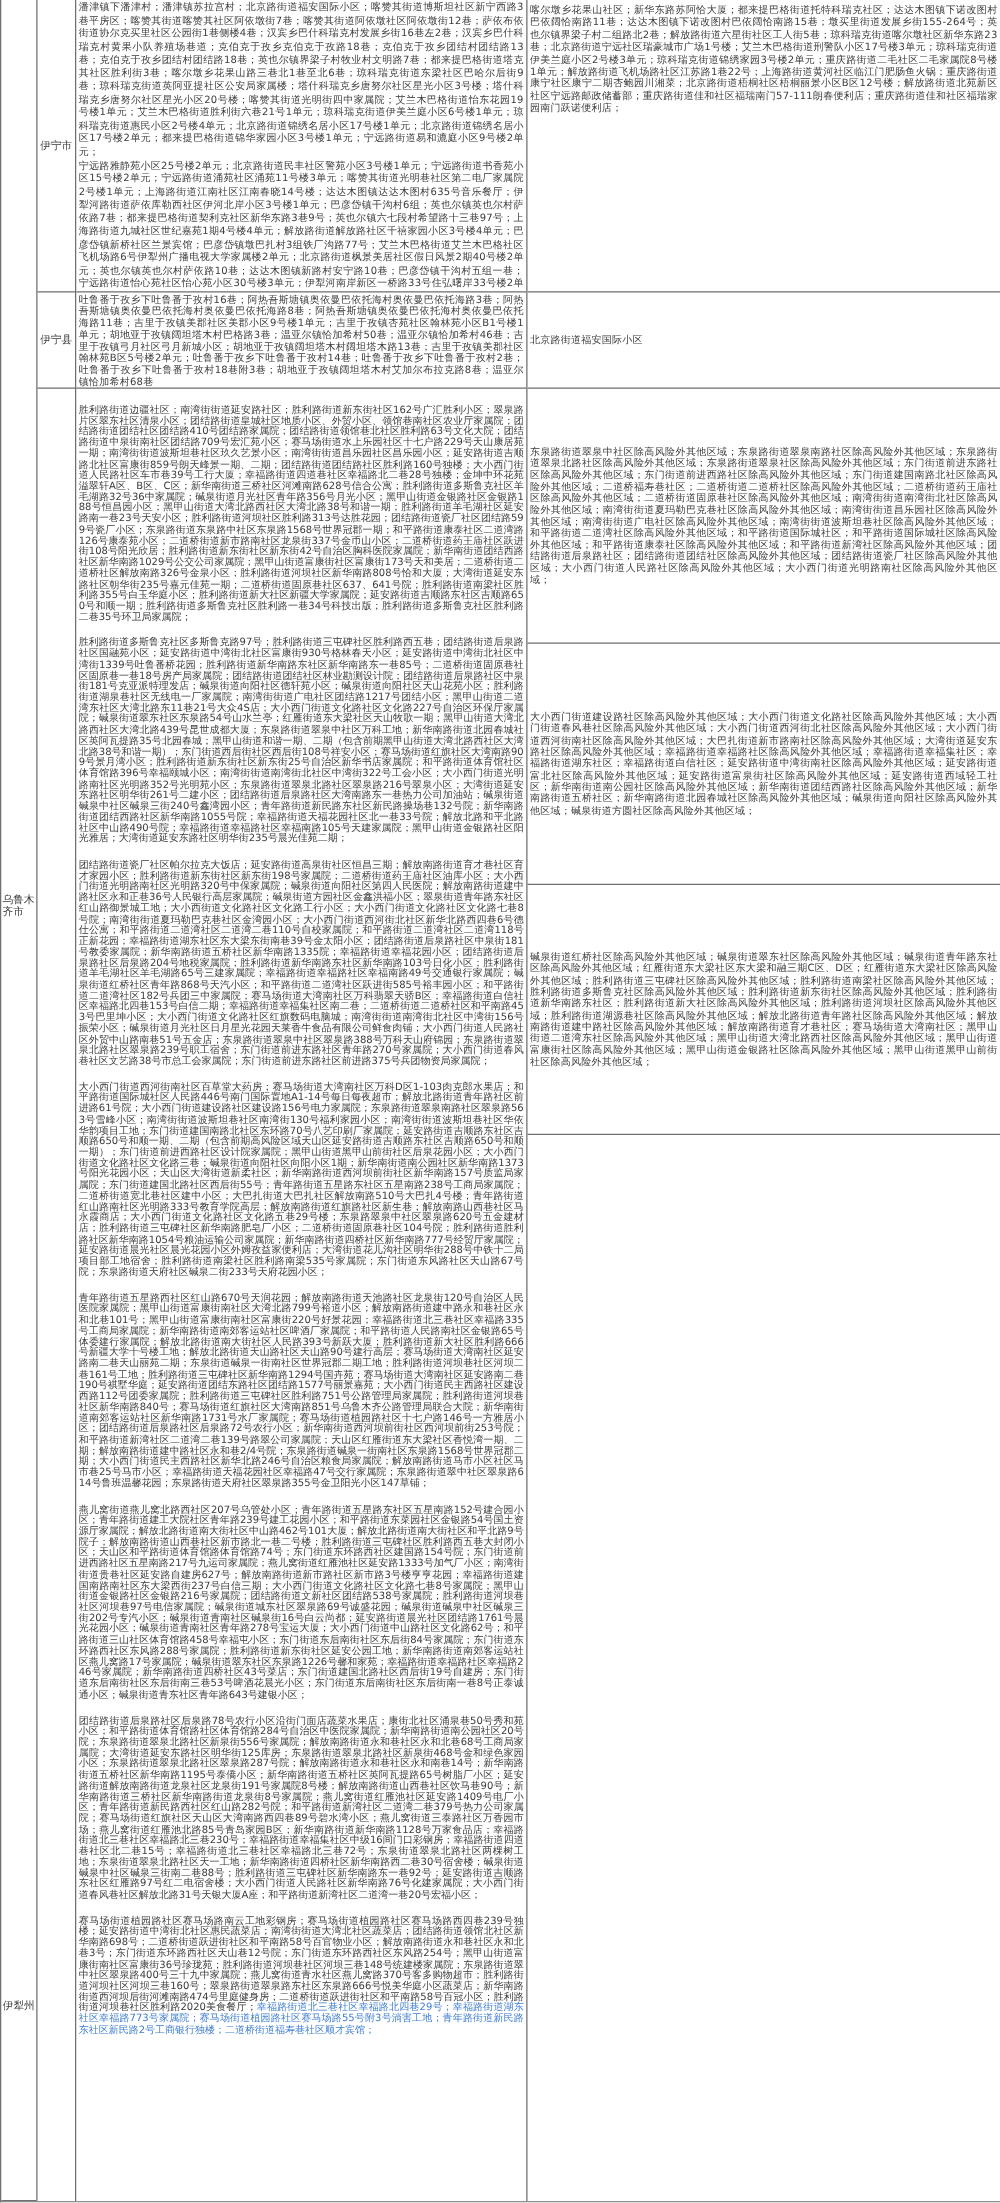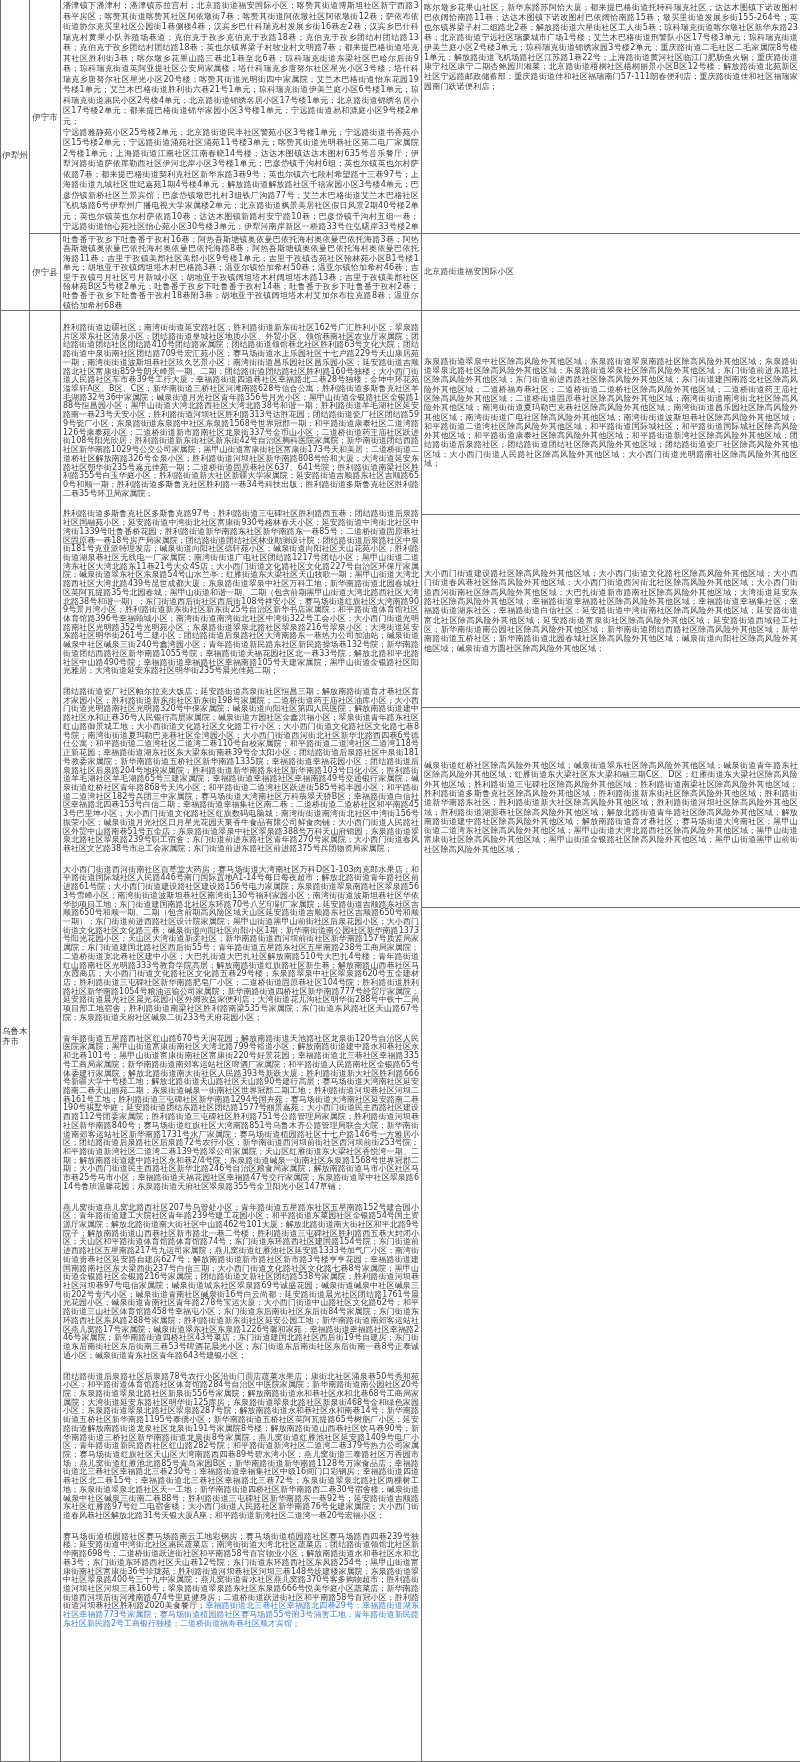--- a/index.html
+++ b/index.html
@@ -50,22 +50,22 @@
   .note-top p{line-height:9.9px;}
   .hl{color:#3f7ed0;}
 </style>
 </head>
 <body>
 
 <div class="sheet">
 
 
   <div class="col col-city">
+    <div class="cell label-cell grow">乌鲁木齐市</div>
     <div class="cell label-cell bb h311">伊犁州</div>
-    <div class="cell label-cell grow">乌鲁木齐市</div>
   </div>
 
   <div class="col col-district">
     <div class="cell label-cell bb h234">伊宁市</div>
     <div class="cell label-cell bb h77">伊宁县</div>
   </div>
 
   <div class="col col-main">
     <div class="cell text-cell main-a bb h234">
       <p>潘津镇下潘津村；潘津镇苏拉宫村；北京路街道福安国际小区；喀赞其街道博斯坦社区新宁西路3巷平房区；喀赞其街道喀赞其社区阿依墩街7巷；喀赞其街道阿依墩社区阿依墩街12巷；萨依布依街道协尔克买里社区公园街1巷侧楼4巷；汉宾乡巴什科瑞克村发展乡街16巷左2巷；汉宾乡巴什科瑞克村黄果小队养殖场巷道；克伯克于孜乡克伯克于孜路18巷；克伯克于孜乡团结村团结路13巷；克伯克于孜乡团结村团结路18巷；英也尔镇界梁子村牧业村文明路7巷；都来提巴格街道塔克其社区胜利街3巷；喀尔墩乡花果山路三巷北1巷至北6巷；琼科瑞克街道东梁社区巴哈尔后街9巷；琼科瑞克街道英阿亚提社区公安局家属楼；塔什科瑞克乡唐努尔社区星光小区3号楼；塔什科瑞克乡唐努尔社区星光小区20号楼；喀赞其街道光明街四中家属院；艾兰木巴格街道怡东花园19号楼1单元；艾兰木巴格街道胜利街六巷21号1单元；琼科瑞克街道伊美兰庭小区6号楼1单元；琼科瑞克街道惠民小区2号楼4单元；北京路街道锦绣名居小区17号楼1单元；北京路街道锦绣名居小区17号楼2单元；都来提巴格街道锦华家园小区3号楼1单元；宁远路街道易和漉庭小区9号楼2单元；</p>

